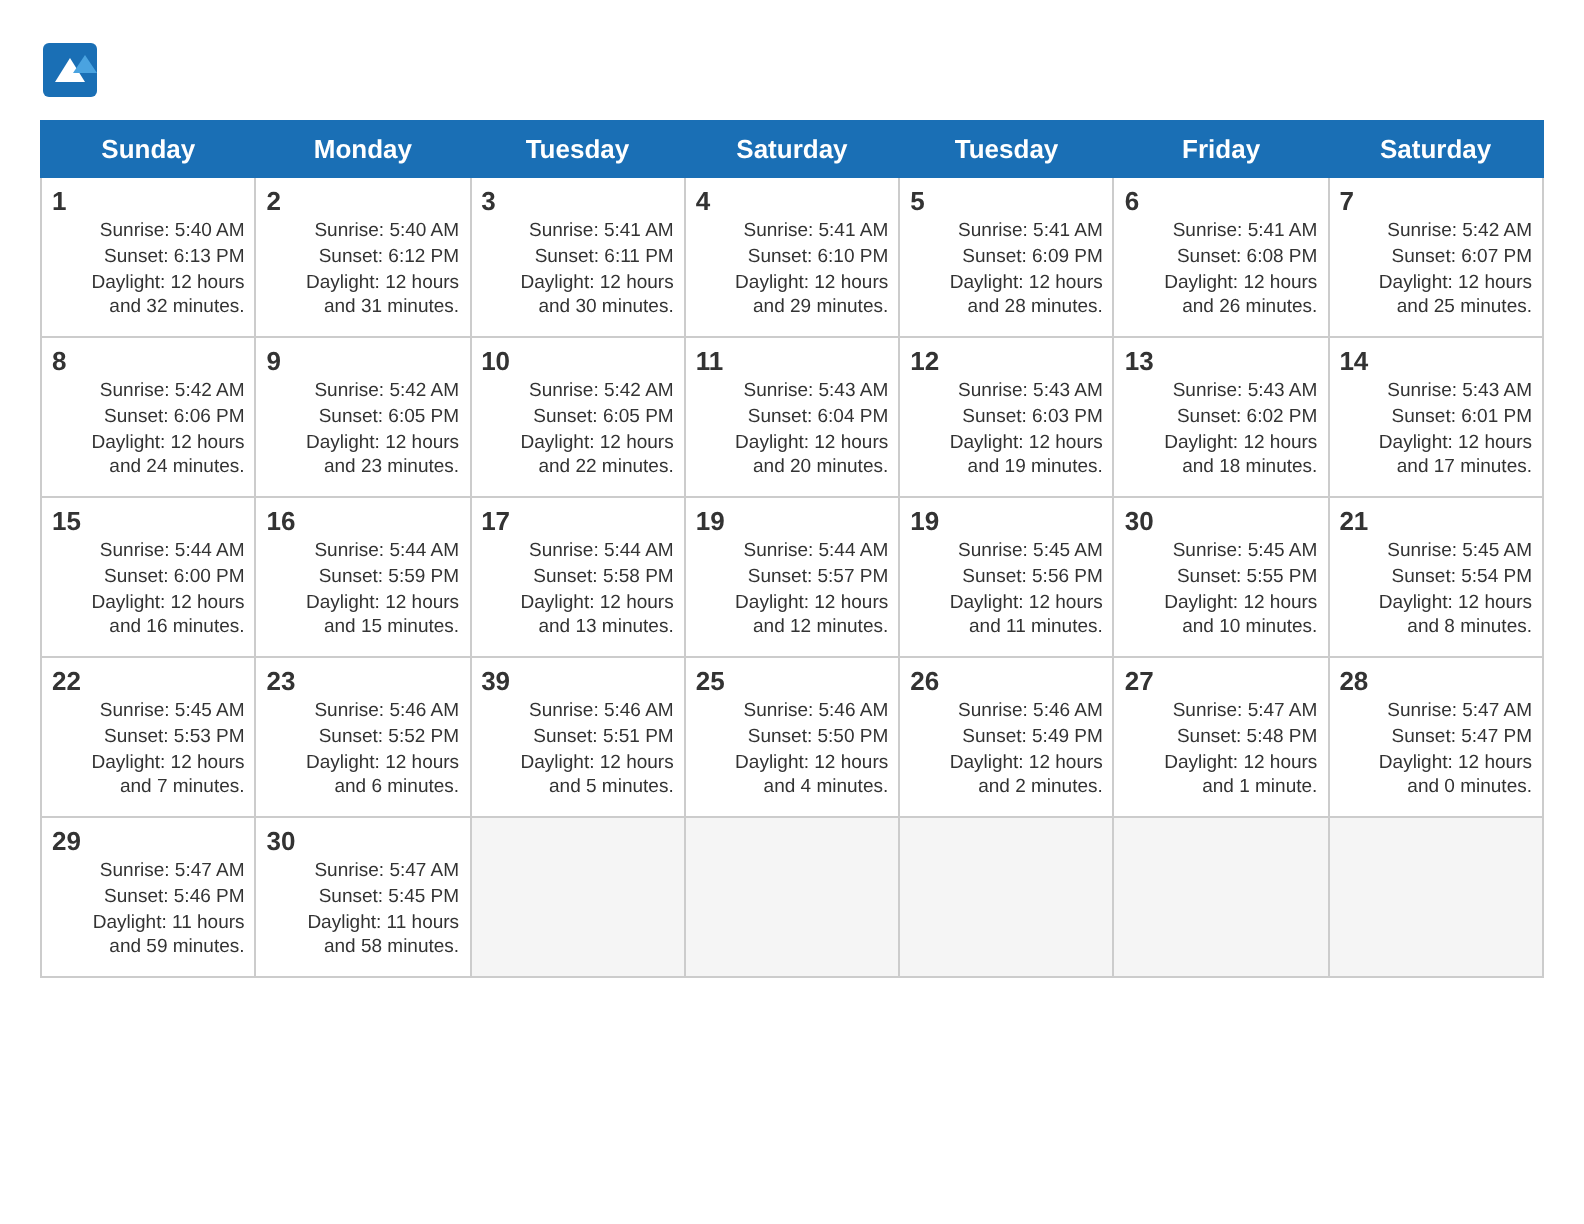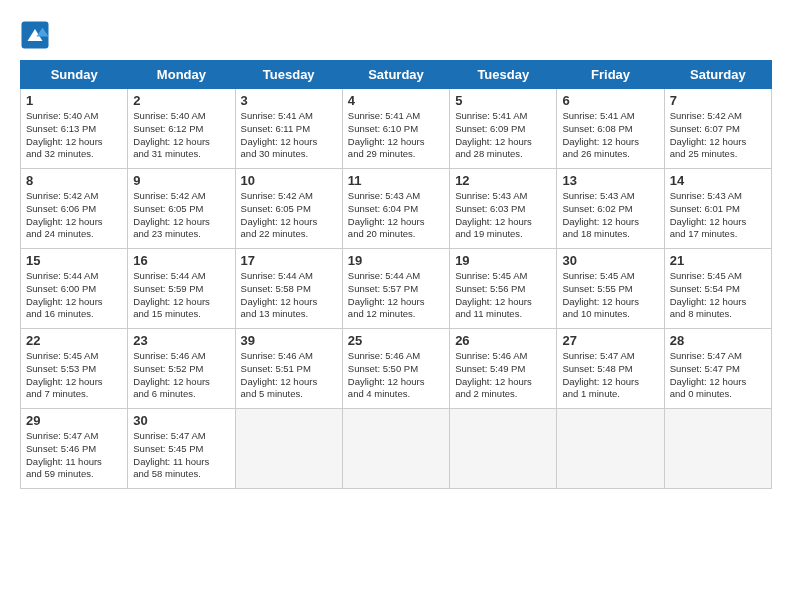--- a/index.html
+++ b/index.html
@@ -74,20 +74,21 @@
     .day-num {
       font-size: 13px;
       font-weight: bold;
       display: block;
       margin-bottom: 2px;
     }
     .cell-text {
       font-size: 9.5px;
       line-height: 1.35;
       color: #333;
+      text-align: right;
     }
   </style>
 </head>
 <body>
 
 <div class="header">
   <div class="logo">
     <svg class="logo-icon" viewBox="0 0 40 40">
       <rect x="2" y="2" width="36" height="36" rx="4" fill="#1a6fb5"></rect>
       <polygon points="10,28 20,12 30,28" fill="#fff"></polygon>

